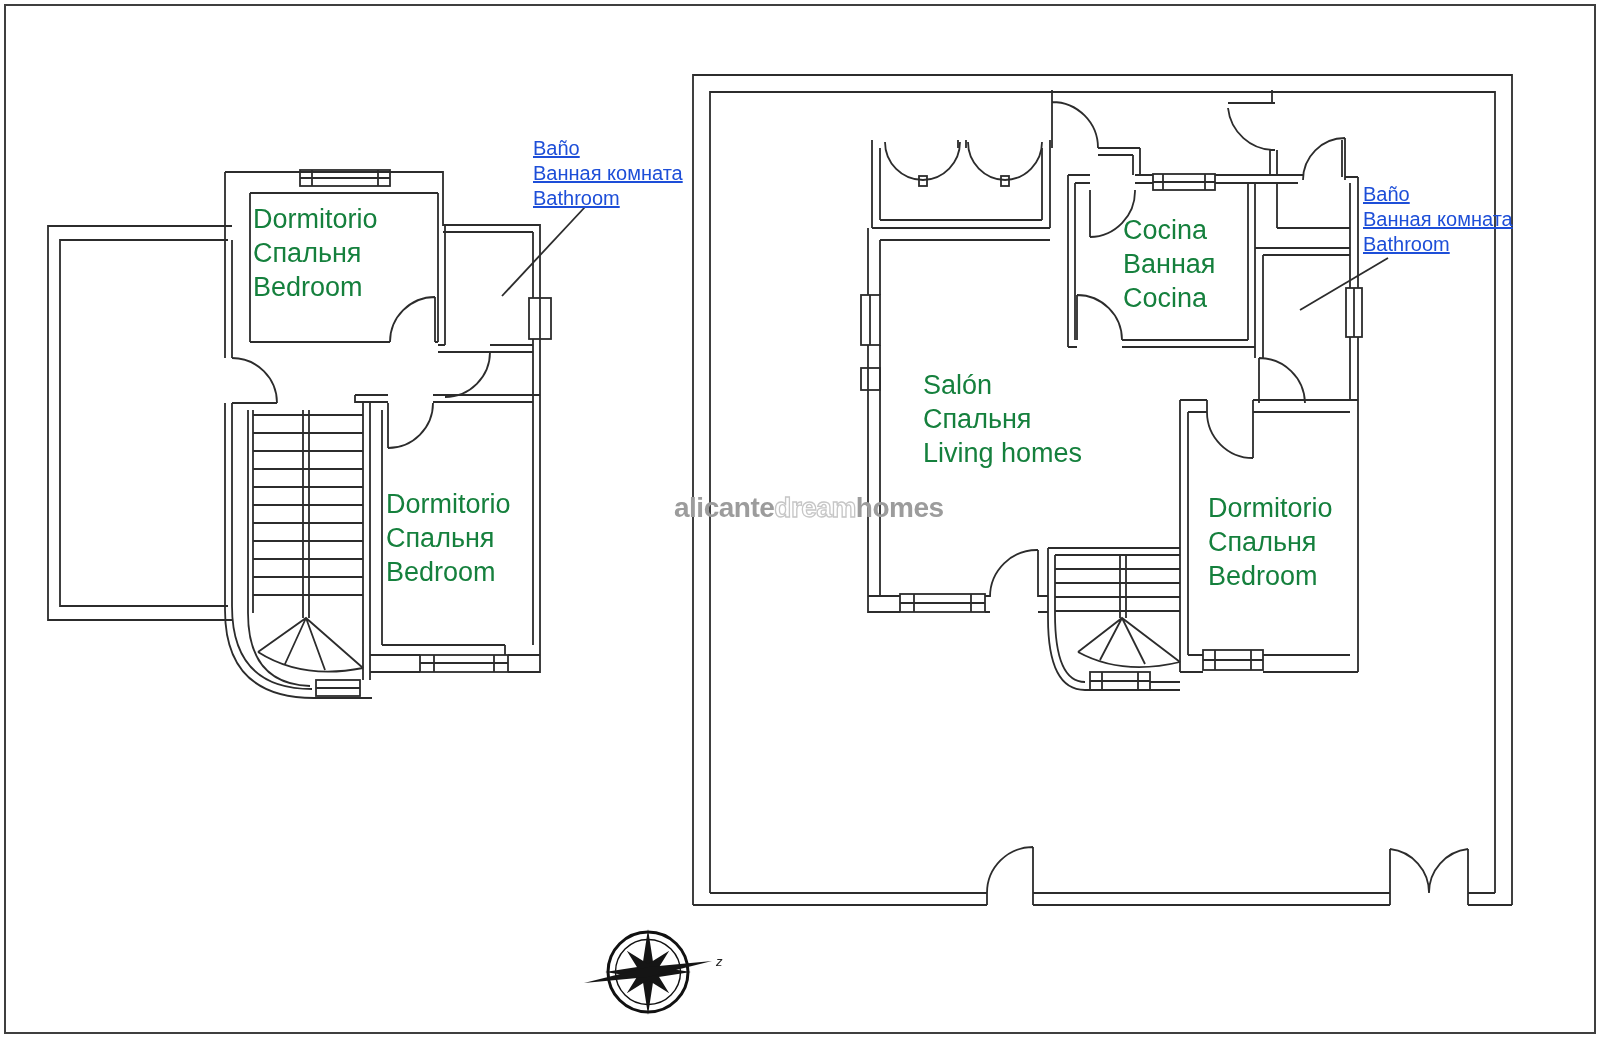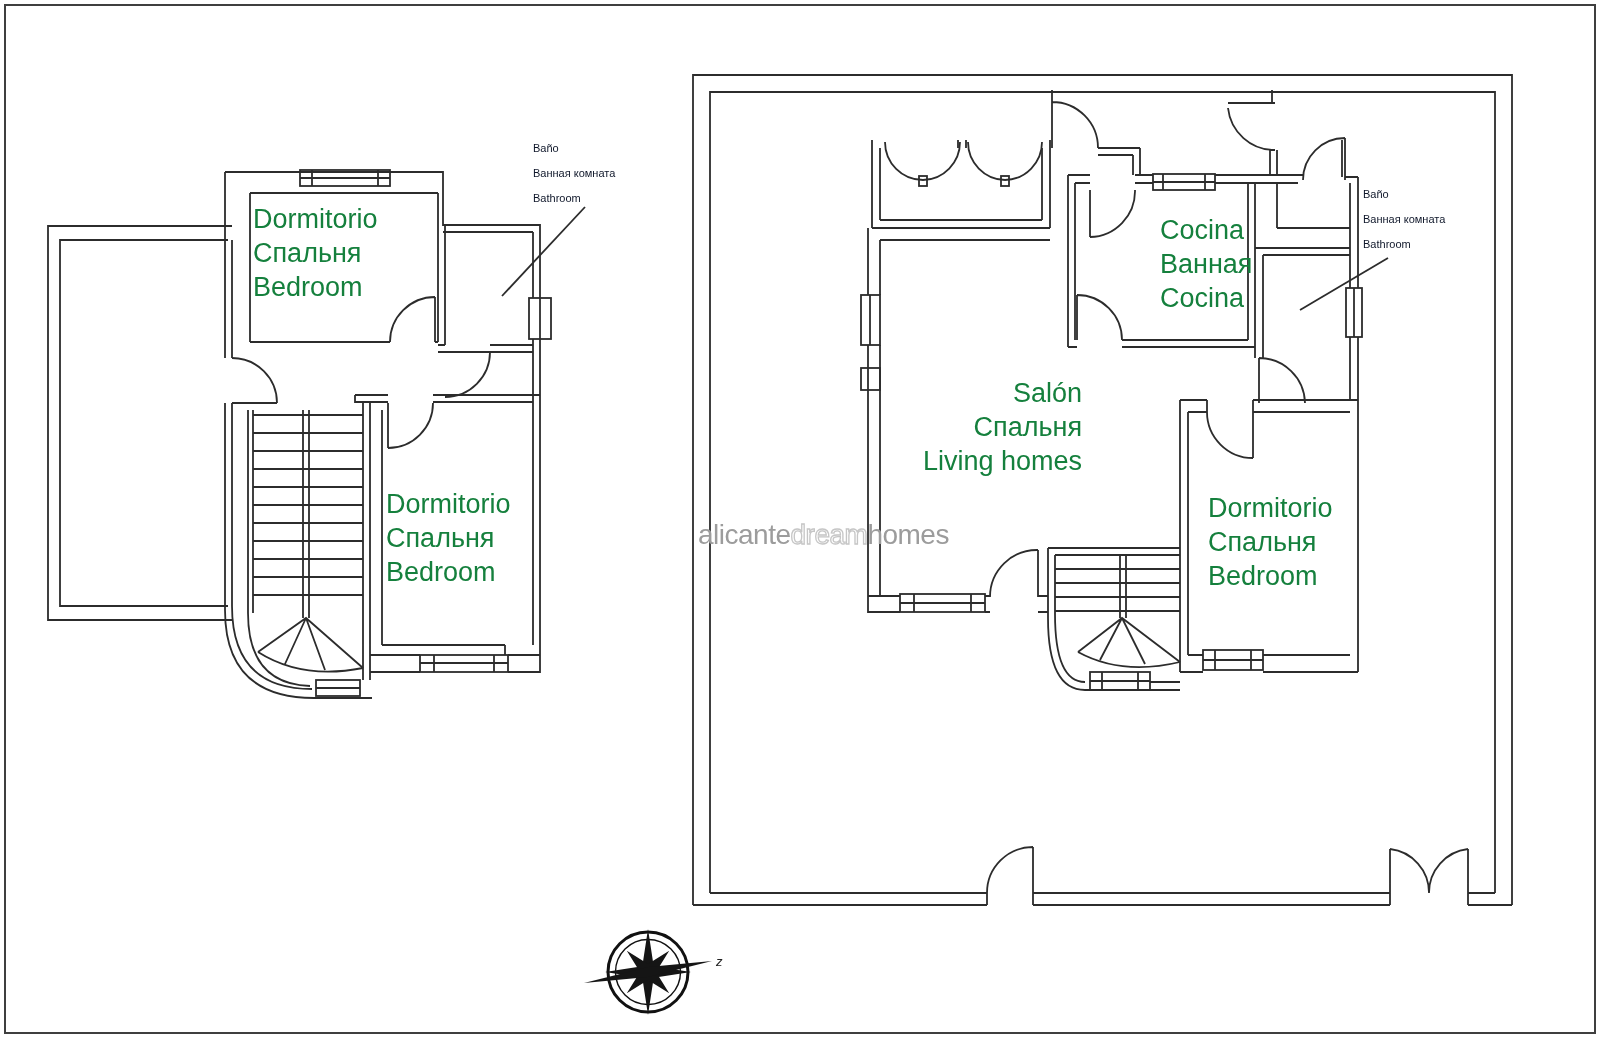--- a/index.html
+++ b/index.html
@@ -6,24 +6,24 @@
   .canvas{
     position:relative;width:1600px;height:1038px;background:#ffffff;
     font-family:"Liberation Sans", sans-serif;color:#141414;overflow:hidden;
   }
   .frame{position:absolute;inset:4px;border:2px solid #3f3f3f;pointer-events:none;}
   svg.plan{position:absolute;left:0;top:0;width:1600px;height:1038px;}
   svg.plan path, svg.plan rect, svg.plan line{
     fill:none;stroke:#2c2c2c;stroke-width:1.8;
   }
   .label{position:absolute;font-size:27px;line-height:34px;white-space:nowrap;color:#15803d;}
-  .note{position:absolute;font-size:11px;line-height:25px;white-space:nowrap;color:#0f172a;}
+  .note{position:absolute;font-size:20px;line-height:25px;white-space:nowrap;color:#1d4ed8;text-decoration:underline;}
   .watermark{
-    position:absolute;left:674px;top:519px;font-size:28px;font-weight:400;
-    letter-spacing:-0.5px;white-space:nowrap;user-select:none;margin-left:24px;
+    position:absolute;left:674px;top:492px;font-size:28px;font-weight:700;
+    letter-spacing:-0.5px;white-space:nowrap;user-select:none;
   }
   .wm-solid{color:#9c9c9c;}
   .wm-outline{color:rgba(255,255,255,0.05);-webkit-text-stroke:1.3px #c6c6c6;}
   .compass-label{font-size:13px;font-style:italic;fill:#222;stroke:none;}
 </style>
 </head>
 <body>
 
 <div class="canvas">
   <div class="frame"></div>
@@ -181,27 +181,27 @@
     <div>Спальня</div>
     <div>Bedroom</div>
   </div>
 
   <div class="note" style="left:533px;top:136px;">
     <div>Baño</div>
     <div>Ванная комната</div>
     <div>Bathroom</div>
   </div>
 
-  <div class="label" style="left:1160px;top:213px;">
+  <div class="label" style="left:1123px;top:213px;">
     <div>Cocina</div>
     <div>Ванная</div>
     <div>Cocina</div>
   </div>
 
-  <div class="label" style="left:923px;top:376px;text-align:right;">
+  <div class="label" style="left:923px;top:368px;">
     <div>Salón</div>
     <div>Спальня</div>
     <div>Living homes</div>
   </div>
 
   <div class="label" style="left:1208px;top:491px;">
     <div>Dormitorio</div>
     <div>Спальня</div>
     <div>Bedroom</div>
   </div>

